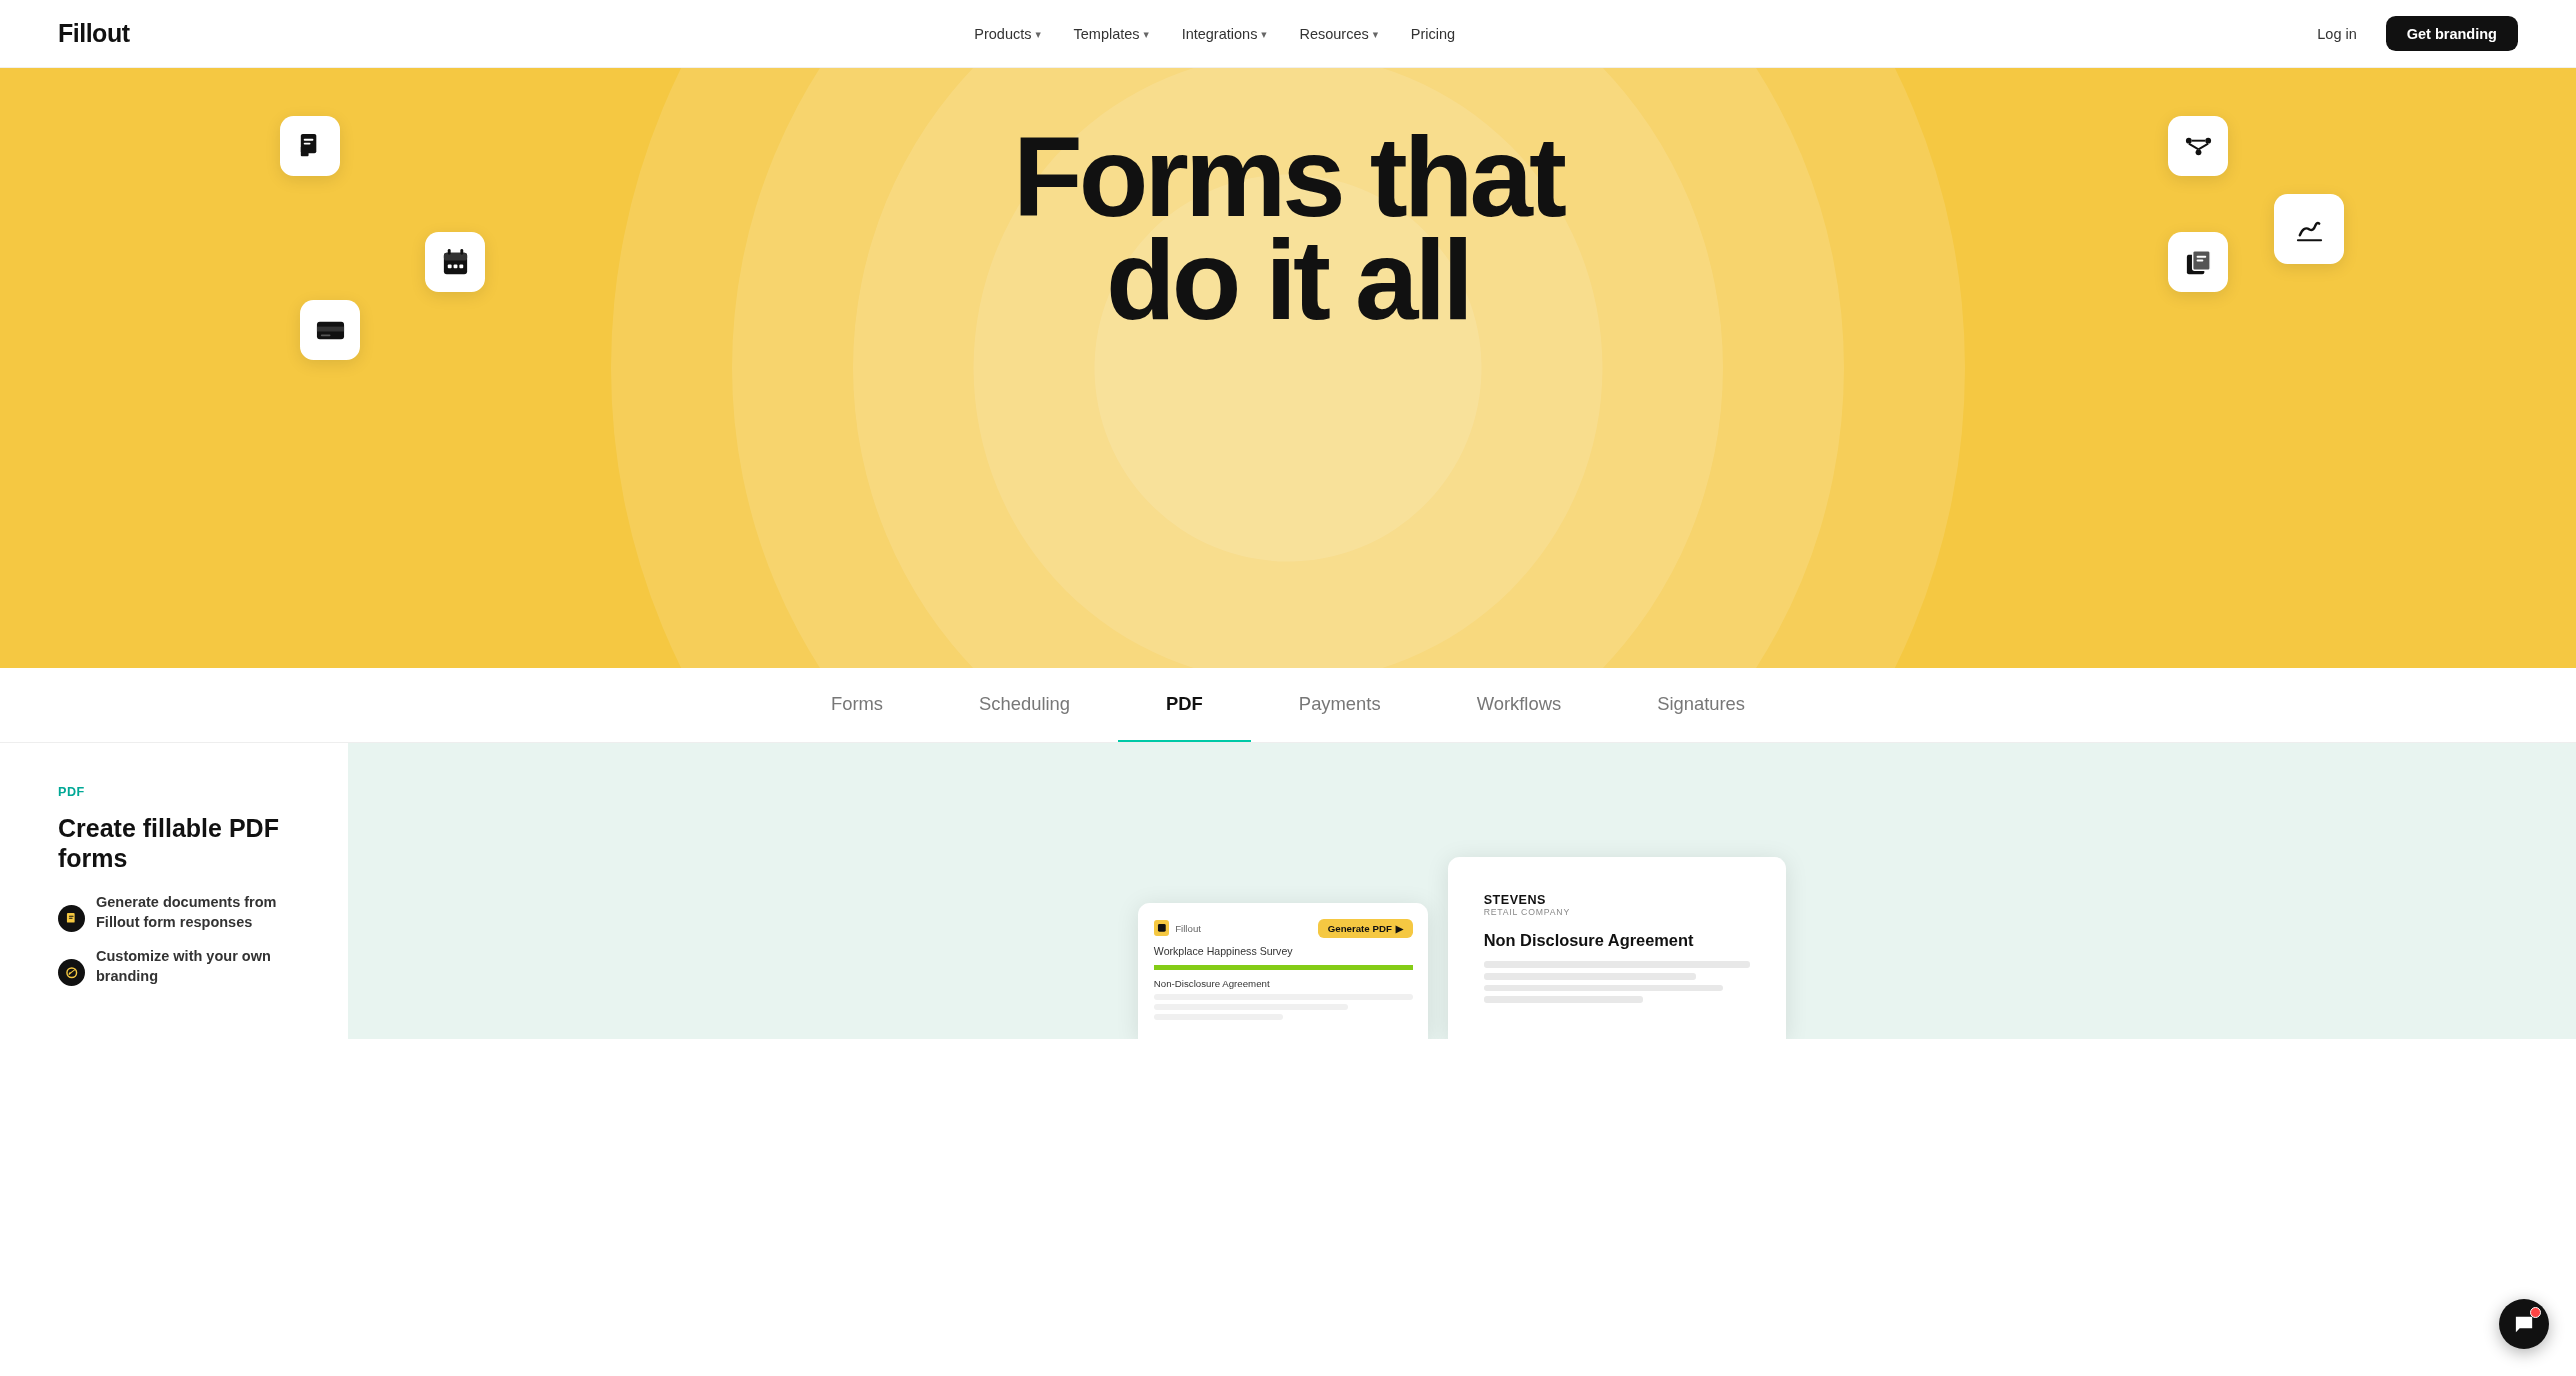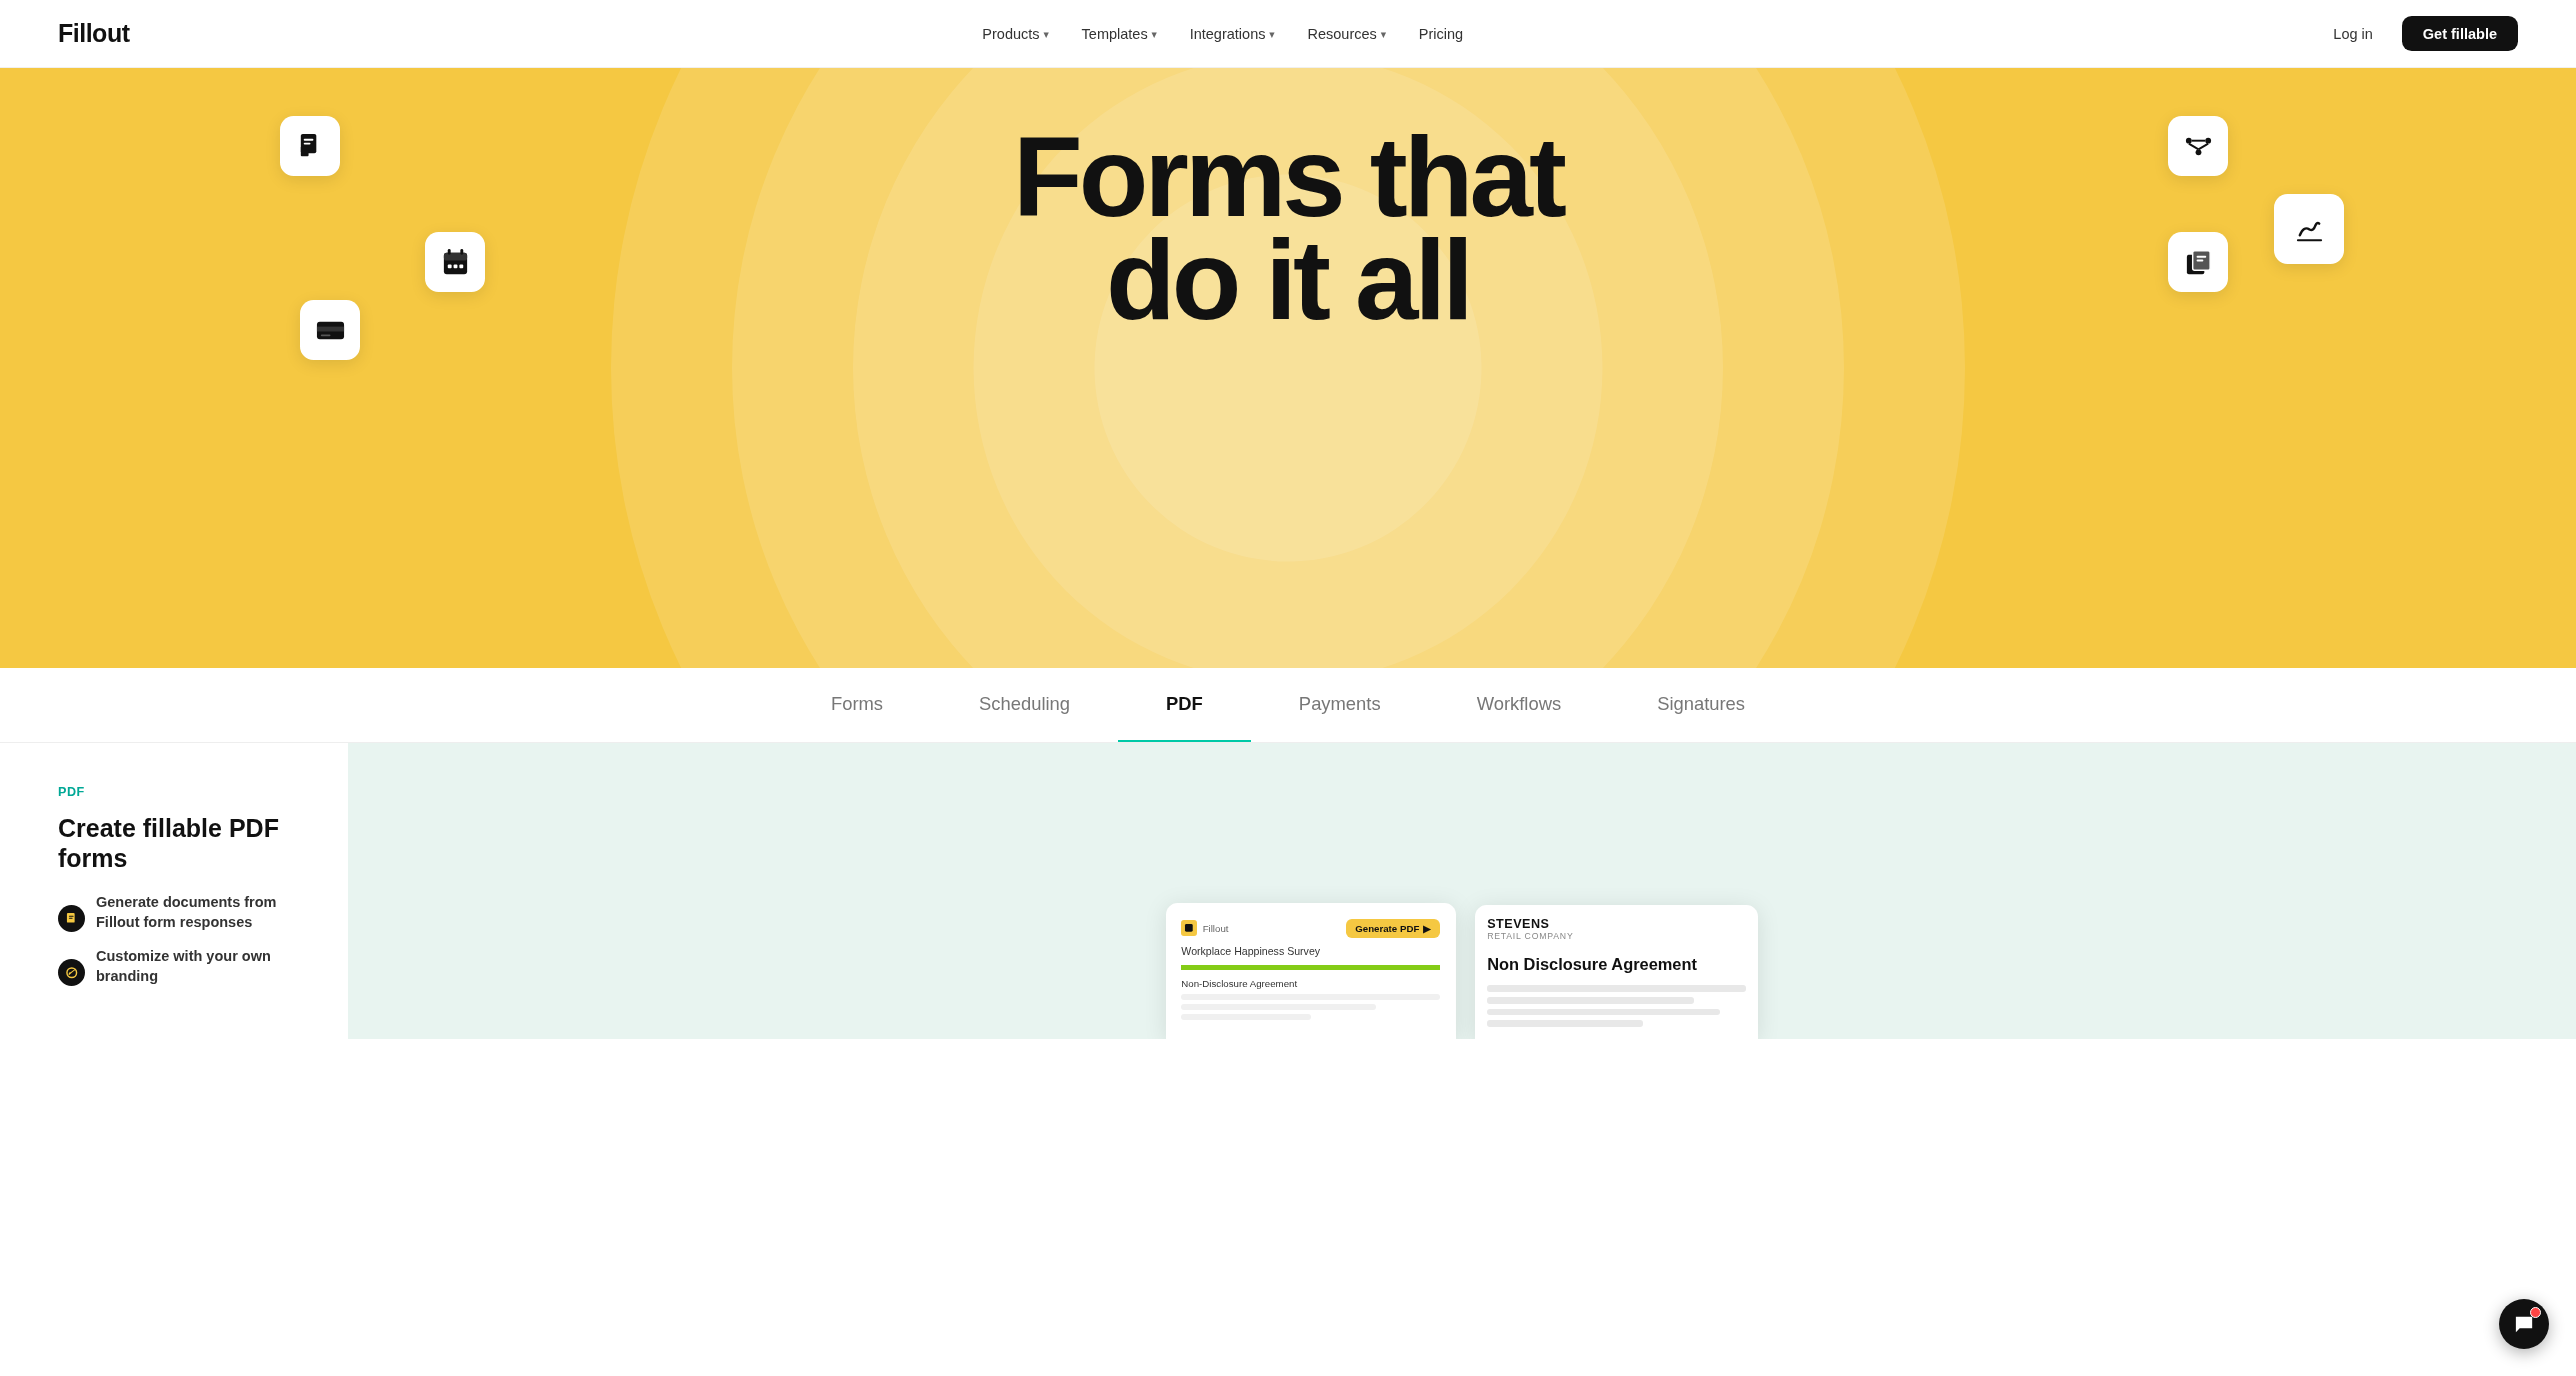--- a/index.html
+++ b/index.html
@@ -163,21 +163,21 @@
     .preview-card {
       background: #fff;
       border-radius: 11.6px 11.6px 0 0;
       box-shadow: 0 3.9px 23px rgba(0,0,0,0.10);
       overflow: hidden;
     }
     .preview-card-1 {
       width: 290px; padding: 15.5px;
     }
     .preview-card-2 {
-      width: 283px; padding: 12px;
+      width: 338px; padding: 36px;
     }
     .preview-form-header {
       display: flex; align-items: center; justify-content: space-between;
       margin-bottom: 7.7px;
     }
     .preview-form-logo {
       display: flex; align-items: center; gap: 5.8px;
       font-size: 10.6px; color: #666;
     }
     .preview-logo-icon {
@@ -240,21 +240,21 @@
     <button class="nav-item">
       <span>Resources</span>
       <span class="nav-chevron">▾</span>
     </button>
     <button class="nav-item">
       <span>Pricing</span>
     </button>
   </div>
   <div class="navbar-actions">
     <button class="btn-login">Log in</button>
-    <button class="btn-getstarted">Get fillable</button>
+    <button class="btn-getstarted">Get branding</button>
   </div>
 </nav>
 
 <section class="hero">
   <div class="hero-circles">
     <div class="hero-circle hero-circle-1"></div>
     <div class="hero-circle hero-circle-2"></div>
     <div class="hero-circle hero-circle-3"></div>
     <div class="hero-circle hero-circle-4"></div>
     <div class="hero-circle hero-circle-5"></div>

